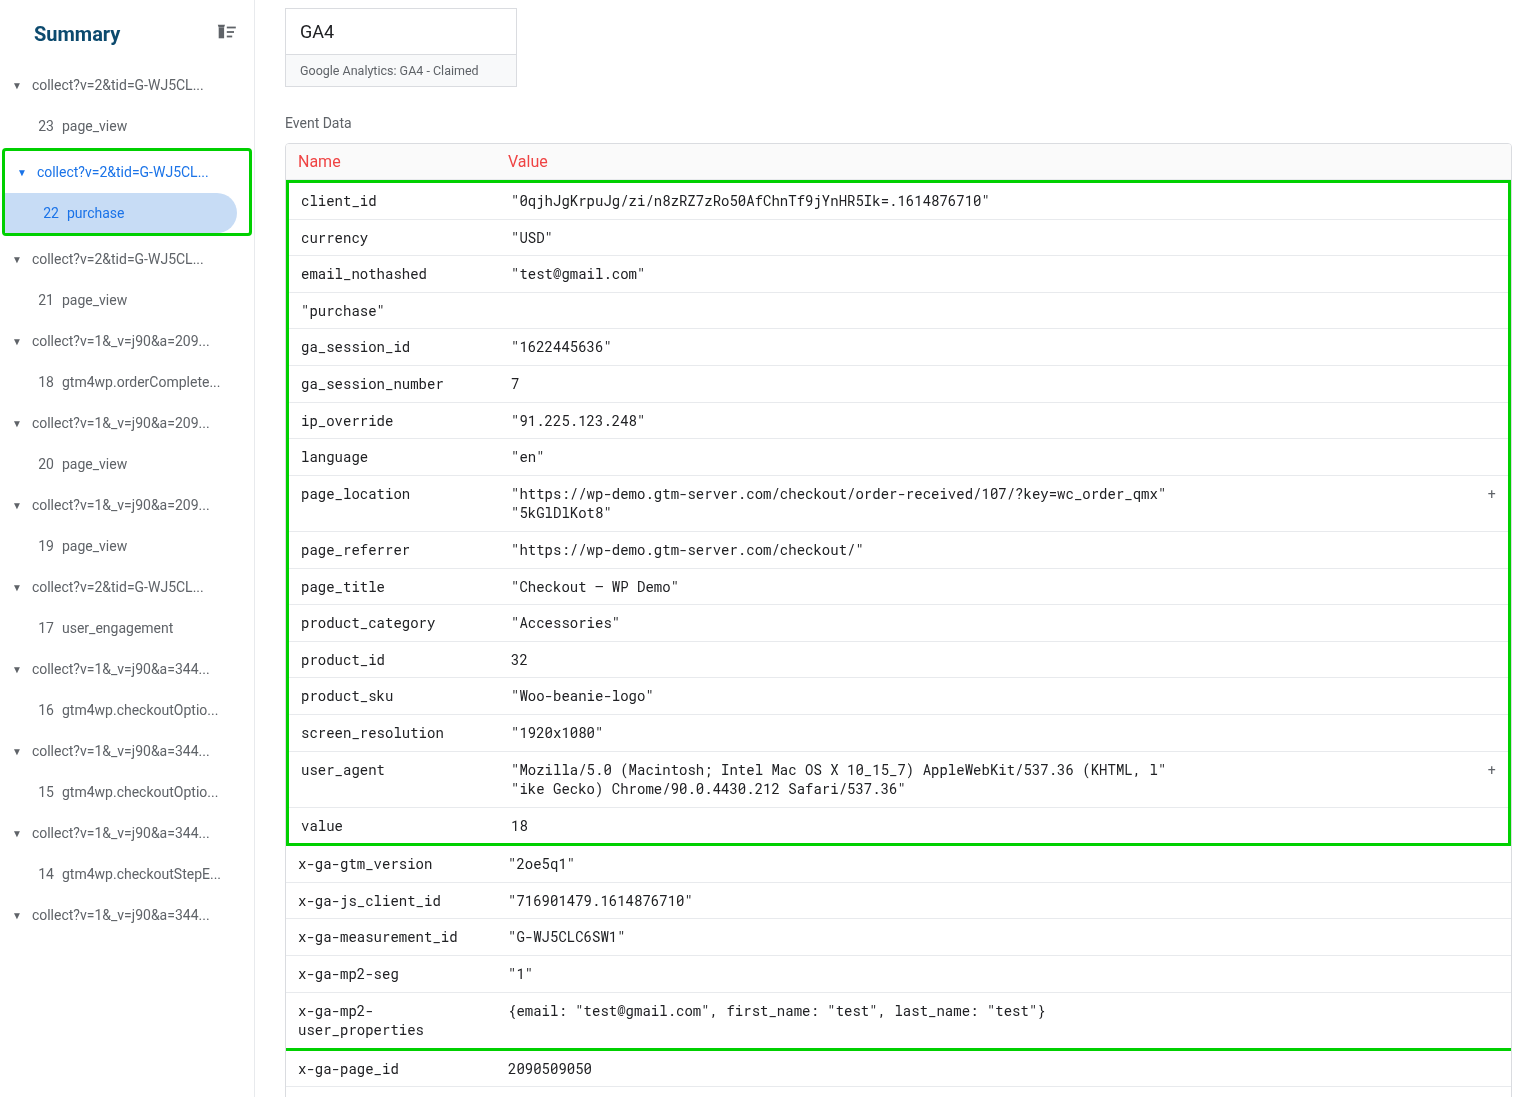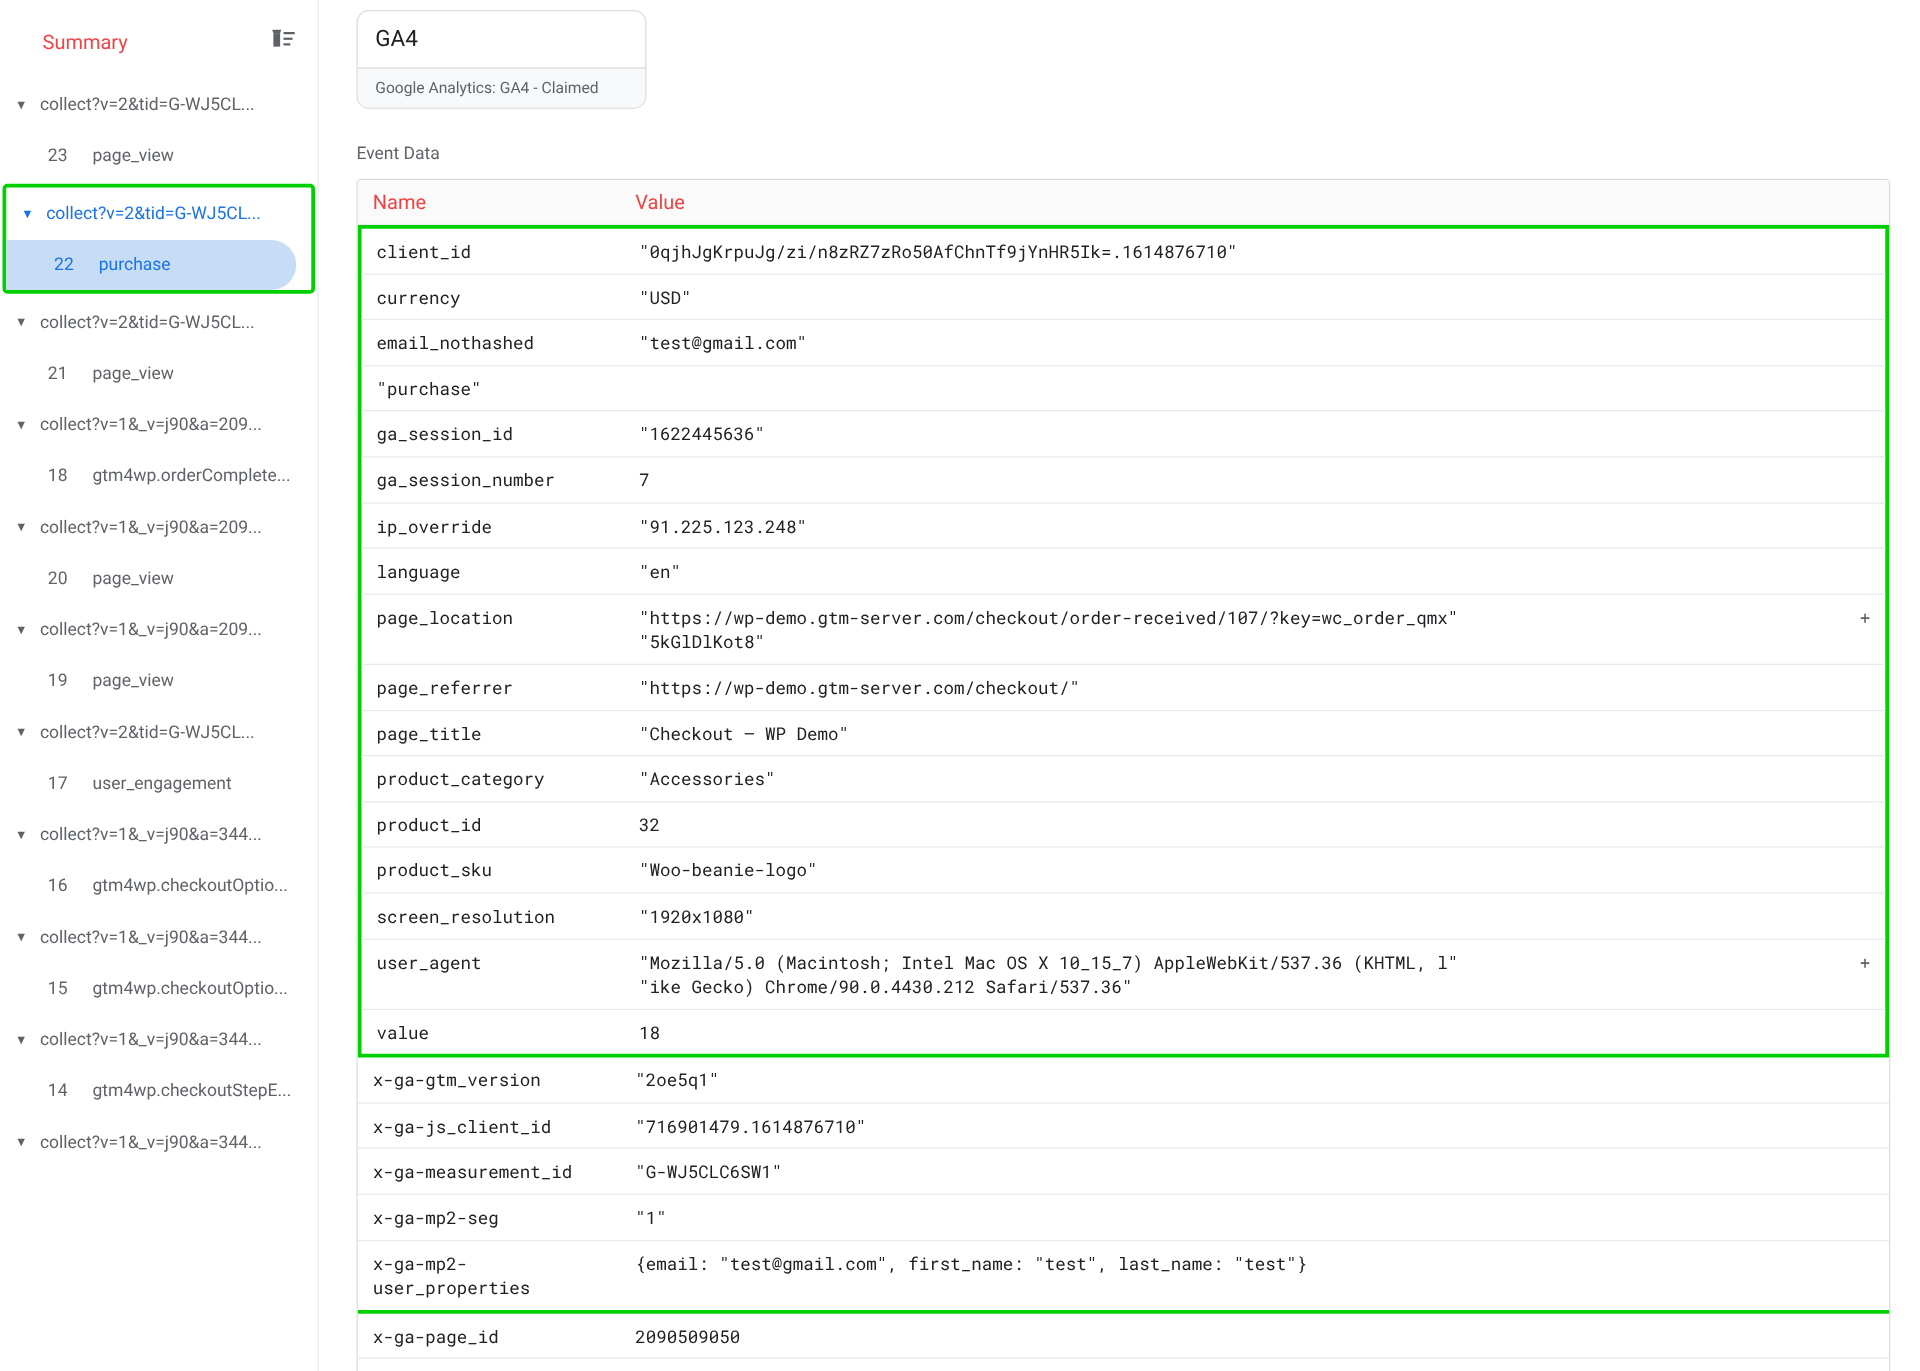--- a/index.html
+++ b/index.html
@@ -24,23 +24,23 @@
   overflow-y: auto;
   padding-bottom: 8px;
 }
 .sidebar-header {
   display: flex;
   align-items: center;
   justify-content: space-between;
   padding: 22px 18px 18px 34px;
 }
 .sidebar-title {
-  font-size: 16px;
-  font-weight: 400;
-  color: #ef4444;
+  font-size: 20px;
+  font-weight: 700;
+  color: #0c4a6e;
 }
 .clear-icon {
   color: #5f6368;
   font-size: 18px;
   cursor: pointer;
 }
 .group-header {
   display: flex;
   align-items: center;
   gap: 10px;
@@ -61,21 +61,21 @@
 .group-label {
   overflow: hidden;
   text-overflow: ellipsis;
   white-space: nowrap;
   flex: 1;
 }
 
 .subitem {
   display: flex;
   align-items: center;
-  gap: 20px;
+  gap: 8px;
   height: 40px;
   padding: 0 0 0 34px;
   margin-right: 12px;
   color: #5f6368;
   font-size: 14px;
   cursor: pointer;
   white-space: nowrap;
   overflow: hidden;
 }
 .subitem-num { width: 20px; text-align: right; }
@@ -98,21 +98,21 @@
 
 .main {
   flex: 1;
   padding: 0 24px 0 30px;
   overflow-y: auto;
 }
 
 .tag-card {
   width: 232px;
   border: 1px solid #dadce0;
-  border-radius: 10px;
+  border-radius: 0;
   margin-top: 8px;
   overflow: hidden;
 }
 .tag-title {
   font-size: 18px;
   padding: 12px 14px;
   font-weight: 400;
 }
 .tag-sub {
   border-top: 1px solid #dadce0;

